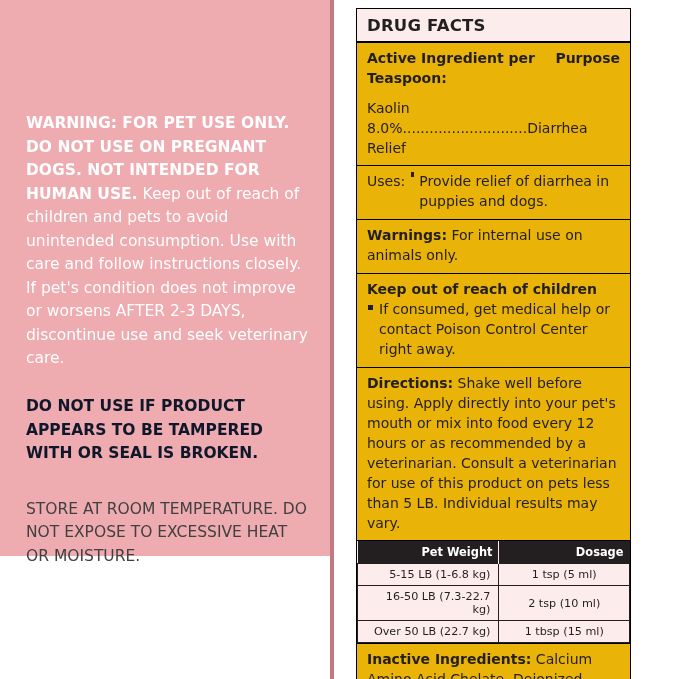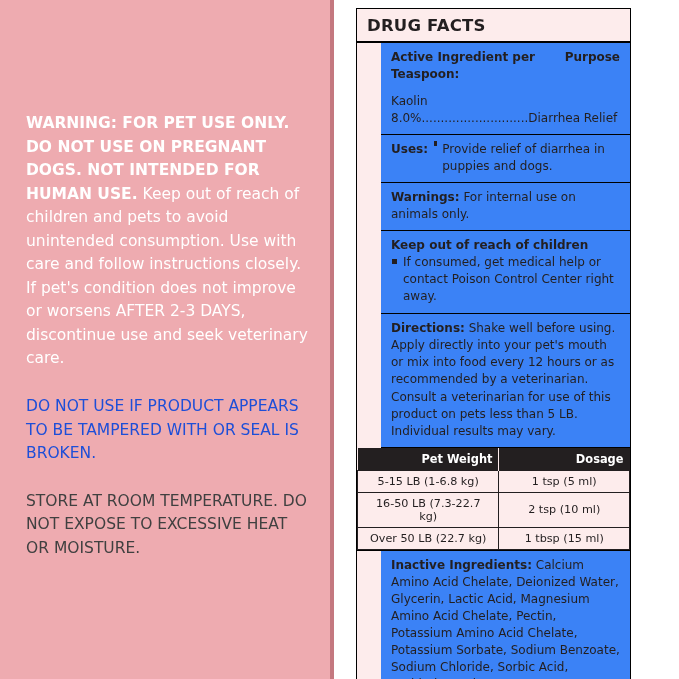--- a/index.html
+++ b/index.html
@@ -16,21 +16,21 @@
   .page {
     position: relative;
     width: 679px;
     height: 679px;
     display: flex;
     box-sizing: border-box;
   }
   
   .left-panel {
     width: 330px;
-    height: 679px;
+    height: 556px;
     background: #eeabb0;
     box-sizing: border-box;
     padding: 0 26px;
     position: relative;
     flex: 0 0 330px;
   }
   .left-inner {
     position: absolute;
     top: 112px;
     left: 26px;
@@ -39,25 +39,25 @@
   .warn-block {
     color: #ffffff;
     font-size: 15.5px;
     line-height: 1.52;
     margin-bottom: 24px;
   }
   .warn-block .bold {
     font-weight: bold;
   }
   .warn-b2 {
-    color: #1d4ed8;
+    color: #0f172a;
     font-size: 15.5px;
     line-height: 1.52;
-    font-weight: normal;
-    margin-bottom: 24px;
+    font-weight: bold;
+    margin-bottom: 32px;
   }
   .warn-b3 {
     color: #404040;
     font-size: 15.5px;
     line-height: 1.52;
     margin-bottom: 0;
   }
   .divider {
     width: 4px;
     background: #c4787f;
@@ -83,25 +83,24 @@
   .facts-title {
     font-size: 16.5px;
     font-weight: bold;
     letter-spacing: 0.2px;
     padding: 7px 10px 6px 10px;
     border-bottom: 2.6px solid #000;
     background: #fdecec;
   }
   .sec {
     padding: 6px 10px 7px 10px;
-    font-size: 12px;
+    font-size: 14px;
     line-height: 1.42;
     border-bottom: 1.2px solid #000;
-    background: #3b82f6;
-    margin-left: 24px;
+    background: #eab308;
   }
   .row-flex {
     display: flex;
     justify-content: space-between;
     align-items: flex-start;
   }
   .ai-label {
     font-weight: bold;
   }
   .purpose-label {
@@ -137,21 +136,21 @@
     margin: 0 5px 1px 2px;
     vertical-align: middle;
   }
   .lbl {
     font-weight: bold;
   }
   .uses-wrap {
     display: flex;
   }
   .uses-wrap .uses-label {
-    font-weight: bold;
+    font-weight: normal;
     white-space: nowrap;
     margin-right: 4px;
   }
   
   table.dose {
     width: 100%;
     border-collapse: collapse;
     font-size: 11.2px;
     background: #fdecec;
   }
@@ -166,21 +165,21 @@
   }
   table.dose th:last-child {
     border-right: none;
   }
   table.dose td {
     border: 1.2px solid #231f20;
     padding: 4px 8px;
     font-size: 11.2px;
   }
   table.dose td.weight {
-    text-align: center;
+    text-align: right;
     width: 52%;
   }
   table.dose td.dosage {
     text-align: center;
   }
   .table-wrap {
     border-bottom: 1.2px solid #000;
   }
   .storage {
     padding: 6px 10px 7px 10px;

